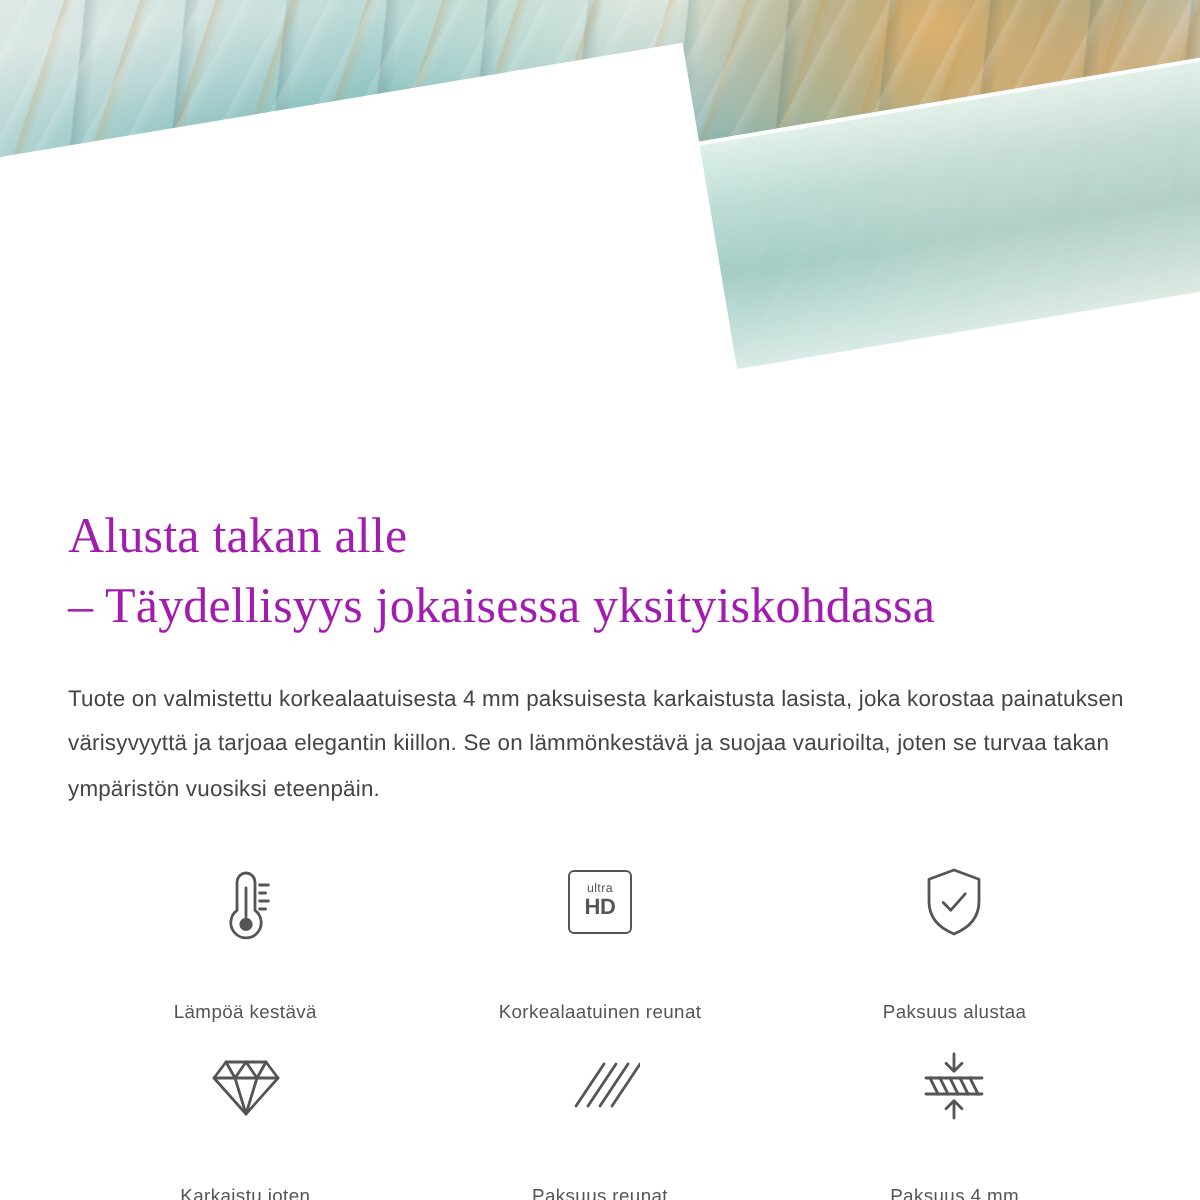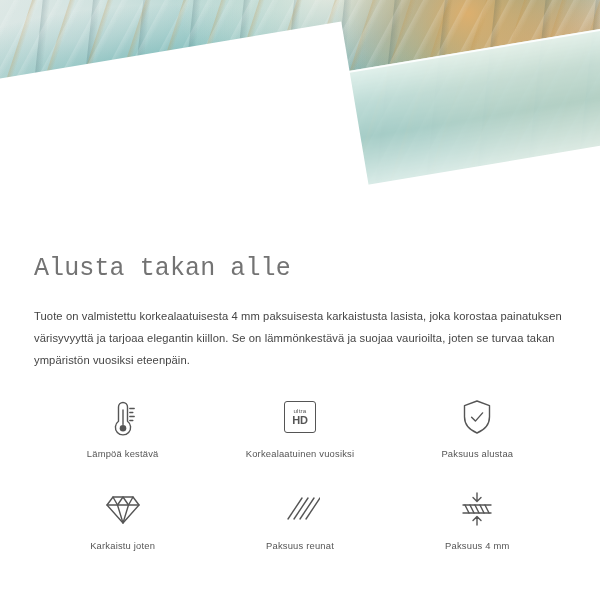--- a/index.html
+++ b/index.html
@@ -118,25 +118,25 @@
   .sparkle-b::after { height: 22px; }
 
   
   .content {
     padding: 0 34px;
     box-sizing: border-box;
   }
   .headline {
     margin: 0;
     padding-top: 24px;
-    font-family: Liberation Mono, monospace;
+    font-family: Liberation Serif, serif;
     font-weight: 400;
     font-size: 25px;
     line-height: 1.38;
-    color: #737373;
+    color: #a21caf;
     letter-spacing: 0.1px;
   }
   .headline .line2 { display: block; }
 
   .body-copy {
     margin: 18px 0 0 0;
     font-size: 11.2px;
     line-height: 2.0;
     color: #444444;
     letter-spacing: 0.1px;
@@ -157,21 +157,21 @@
     align-items: center;
     justify-content: flex-start;
   }
   .feature-icon {
     height: 46px;
     display: flex;
     align-items: center;
     justify-content: center;
   }
   .feature-label {
-    margin-top: 8px;
+    margin-top: 26px;
     font-size: 9.4px;
     color: #555555;
     text-align: center;
     letter-spacing: 0.2px;
   }
   svg { display: block; }
   .stroke {
     fill: none;
     stroke: #555555;
     stroke-width: 1.4;
@@ -215,20 +215,21 @@
     <div class="hero-white-bl"></div>
     <div class="hero-white-br"></div>
     <div class="sparkle sparkle-a"></div>
     <div class="sparkle sparkle-b"></div>
   </div>
 
   <div class="content">
 
     <h1 class="headline">
       <span>Alusta takan alle</span>
+      <span class="line2">– Täydellisyys jokaisessa yksityiskohdassa</span>
     </h1>
 
     <p class="body-copy">Tuote on valmistettu korkealaatuisesta 4 mm paksuisesta karkaistusta lasista, joka korostaa painatuksen värisyvyyttä ja tarjoaa elegantin kiillon. Se on lämmönkestävä ja suojaa vaurioilta, joten se turvaa takan ympäristön vuosiksi eteenpäin.</p>
 
     <div class="features">
 
       <div class="feature">
         <div class="feature-icon">
           <svg width="40" height="44" viewBox="0 0 40 44">
             <path class="stroke" d="M20 7.5 a4.5 4.5 0 0 1 4.5 4.5 v14.2 a7.6 7.6 0 1 1 -9 0 V12 A4.5 4.5 0 0 1 20 7.5 z"></path>
@@ -240,21 +241,21 @@
         <div class="feature-label">Lämpöä kestävä</div>
       </div>
 
       <div class="feature">
         <div class="feature-icon">
           <div class="ultrahd-box">
             <span class="ultrahd-top">ultra</span>
             <span class="ultrahd-bottom">HD</span>
           </div>
         </div>
-        <div class="feature-label">Korkealaatuinen vuosiksi</div>
+        <div class="feature-label">Korkealaatuinen reunat</div>
       </div>
 
       <div class="feature">
         <div class="feature-icon">
           <svg width="42" height="44" viewBox="0 0 42 44">
             <path class="stroke" d="M21 6 L33.5 10.6 v11.2 c0 8.4 -5.6 13.4 -12.5 16.2 C14.1 35.2 8.5 30.2 8.5 21.8 V10.6 z"></path>
             <path class="stroke" d="M15.6 22.2 l3.8 3.9 l7.2 -8.2"></path>
           </svg>
         </div>
         <div class="feature-label">Paksuus alustaa</div>

